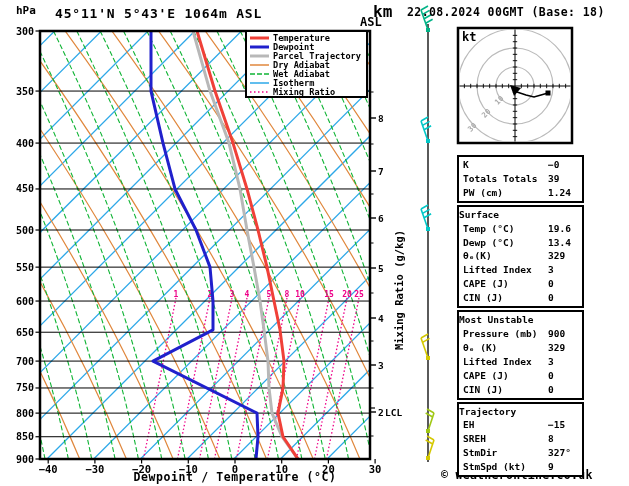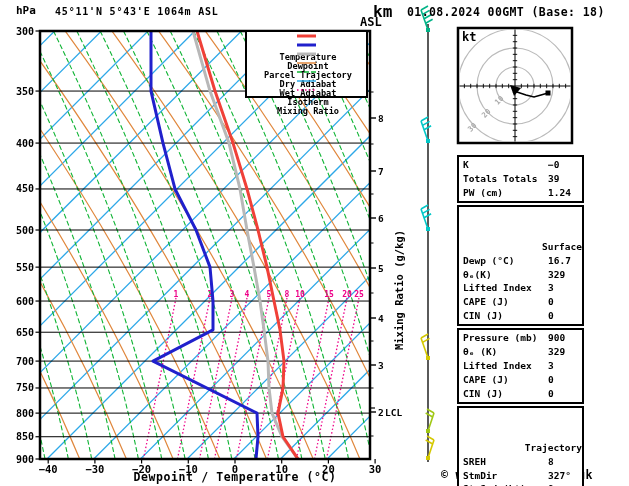--- a/index.html
+++ b/index.html
@@ -1,42 +1,42 @@
 <!DOCTYPE html>
 <html><head>
 <meta charset="utf-8">
 <style>
   html,body{margin:0;padding:0;background:#fff;}
   #canvas{position:relative;width:629px;height:486px;background:#fff;overflow:hidden;
           font-family:"DejaVu Sans Mono","Liberation Mono",monospace;color:#000;}
   #chart{position:absolute;left:0;top:0;}
   .abslbl{position:absolute;white-space:nowrap;font-weight:bold;}
   #hpa-label{left:16px;top:4px;font-size:11px;text-align:center;}
-  #page-title{left:55px;top:6px;font-size:10px;letter-spacing:0.8px;}
+  #page-title{left:55px;top:6px;font-size:13px;letter-spacing:0.8px;}
   #km-label{left:373px;top:2px;font-size:16px;}
   #asl-label{left:360px;top:15px;font-size:12px;}
   #date-label{left:407px;top:5px;font-size:11.5px;letter-spacing:0.4px;}
   #kt-label{left:462px;top:30px;font-size:12px;}
   #mixing-axis-label{left:399px;top:290px;transform:translate(-50%,-50%) rotate(-90deg);
       font-size:10.5px;font-weight:bold;}
   #xaxis-label{left:235px;top:470px;transform:translateX(-50%);font-size:11.5px;letter-spacing:0.6px;text-align:right;}
   #footer-credit{left:441px;top:468px;font-size:11.5px;letter-spacing:0.3px;}
   
   #legend{position:absolute;left:245px;top:30px;width:123px;height:68px;background:#fff;
           border:2px solid #000;display:flex;flex-direction:column;justify-content:space-around;
           padding:1px 0 1px 3px;box-sizing:border-box;}
-  .legend-row{display:flex;align-items:center;height:9px;flex-direction:column;}
+  .legend-row{display:flex;align-items:center;height:9px;}
   .legend-swatch{width:19px;margin-right:4px;flex:0 0 19px;}
   .legend-label{font-size:8.6px;font-weight:bold;white-space:nowrap;}
   
   #tables{position:absolute;left:457px;top:155px;width:127px;}
   .tbox{border:2px solid #000;background:#fff;margin-bottom:2px;padding:1px 0;}
   .trow{position:relative;line-height:13.9px;font-size:9.5px;font-weight:bold;padding-left:4px;}
   .trow .val{position:absolute;left:89px;top:0;}
-  .thead{text-align:right;line-height:13.9px;font-size:9.5px;font-weight:bold;margin-top:32px;}
+  .thead{text-align:left;line-height:13.9px;font-size:9.5px;font-weight:bold;}
 </style>
 </head>
 <body>
 <div id="canvas">
 
   <svg id="chart" width="629" height="486">
       <defs>
         <clipPath id="plotclip">
           <rect x="41" y="32" width="328" height="426"></rect>
         </clipPath>
@@ -303,21 +303,21 @@
           <polygon points="510,85 521,88 514,96" fill="#000"></polygon>
           <rect x="545.5" y="90.5" width="5" height="5" fill="#000"></rect>
         </g>
       </g>
     </svg>
 
   <div class="abslbl" id="hpa-label">hPa</div>
   <div class="abslbl" id="page-title">45°11'N 5°43'E 1064m ASL</div>
   <div class="abslbl" id="km-label">km</div>
   <div class="abslbl" id="asl-label">ASL</div>
-  <div class="abslbl" id="date-label">01.08.2024 00GMT (Base: 18)</div>
+  <div class="abslbl" id="date-label">22.08.2024 00GMT (Base: 18)</div>
   <div class="abslbl" id="kt-label">kt</div>
   <div class="abslbl" id="mixing-axis-label">Mixing Ratio (g/kg)</div>
   <div class="abslbl" id="xaxis-label">Dewpoint / Temperature (°C)</div>
   <div class="abslbl" id="footer-credit">© weatheronline.co.uk</div>
 
   <div id="legend">
       <div class="legend-row">
         <svg width="19" height="6" class="legend-swatch">
           <line x1="0" y1="3" x2="19" y2="3" stroke="#f04038" stroke-width="3"></line>
         </svg>
@@ -361,34 +361,37 @@
       </div>
     </div>
   <div id="tables">
       <div class="tbox">
         <div class="trow"><span>K</span><span class="val">−0</span></div>
         <div class="trow"><span>Totals Totals</span><span class="val">39</span></div>
         <div class="trow"><span>PW (cm)</span><span class="val">1.24</span></div>
       </div>
       <div class="tbox">
         <div class="thead">Surface</div>
-        <div class="trow"><span>Dewp (°C)</span><span class="val">16.7</span></div>
+        <div class="trow"><span>Temp (°C)</span><span class="val">19.6</span></div>
+        <div class="trow"><span>Dewp (°C)</span><span class="val">13.4</span></div>
         <div class="trow"><span>θₑ(K)</span><span class="val">329</span></div>
         <div class="trow"><span>Lifted Index</span><span class="val">3</span></div>
         <div class="trow"><span>CAPE (J)</span><span class="val">0</span></div>
         <div class="trow"><span>CIN (J)</span><span class="val">0</span></div>
       </div>
       <div class="tbox">
+        <div class="thead">Most Unstable</div>
         <div class="trow"><span>Pressure (mb)</span><span class="val">900</span></div>
         <div class="trow"><span>θₑ (K)</span><span class="val">329</span></div>
         <div class="trow"><span>Lifted Index</span><span class="val">3</span></div>
         <div class="trow"><span>CAPE (J)</span><span class="val">0</span></div>
         <div class="trow"><span>CIN (J)</span><span class="val">0</span></div>
       </div>
       <div class="tbox">
         <div class="thead">Trajectory</div>
+        <div class="trow"><span>EH</span><span class="val">−15</span></div>
         <div class="trow"><span>SREH</span><span class="val">8</span></div>
         <div class="trow"><span>StmDir</span><span class="val">327°</span></div>
         <div class="trow"><span>StmSpd (kt)</span><span class="val">9</span></div>
       </div>
     </div>
 
 </div>
 
 </body></html>

